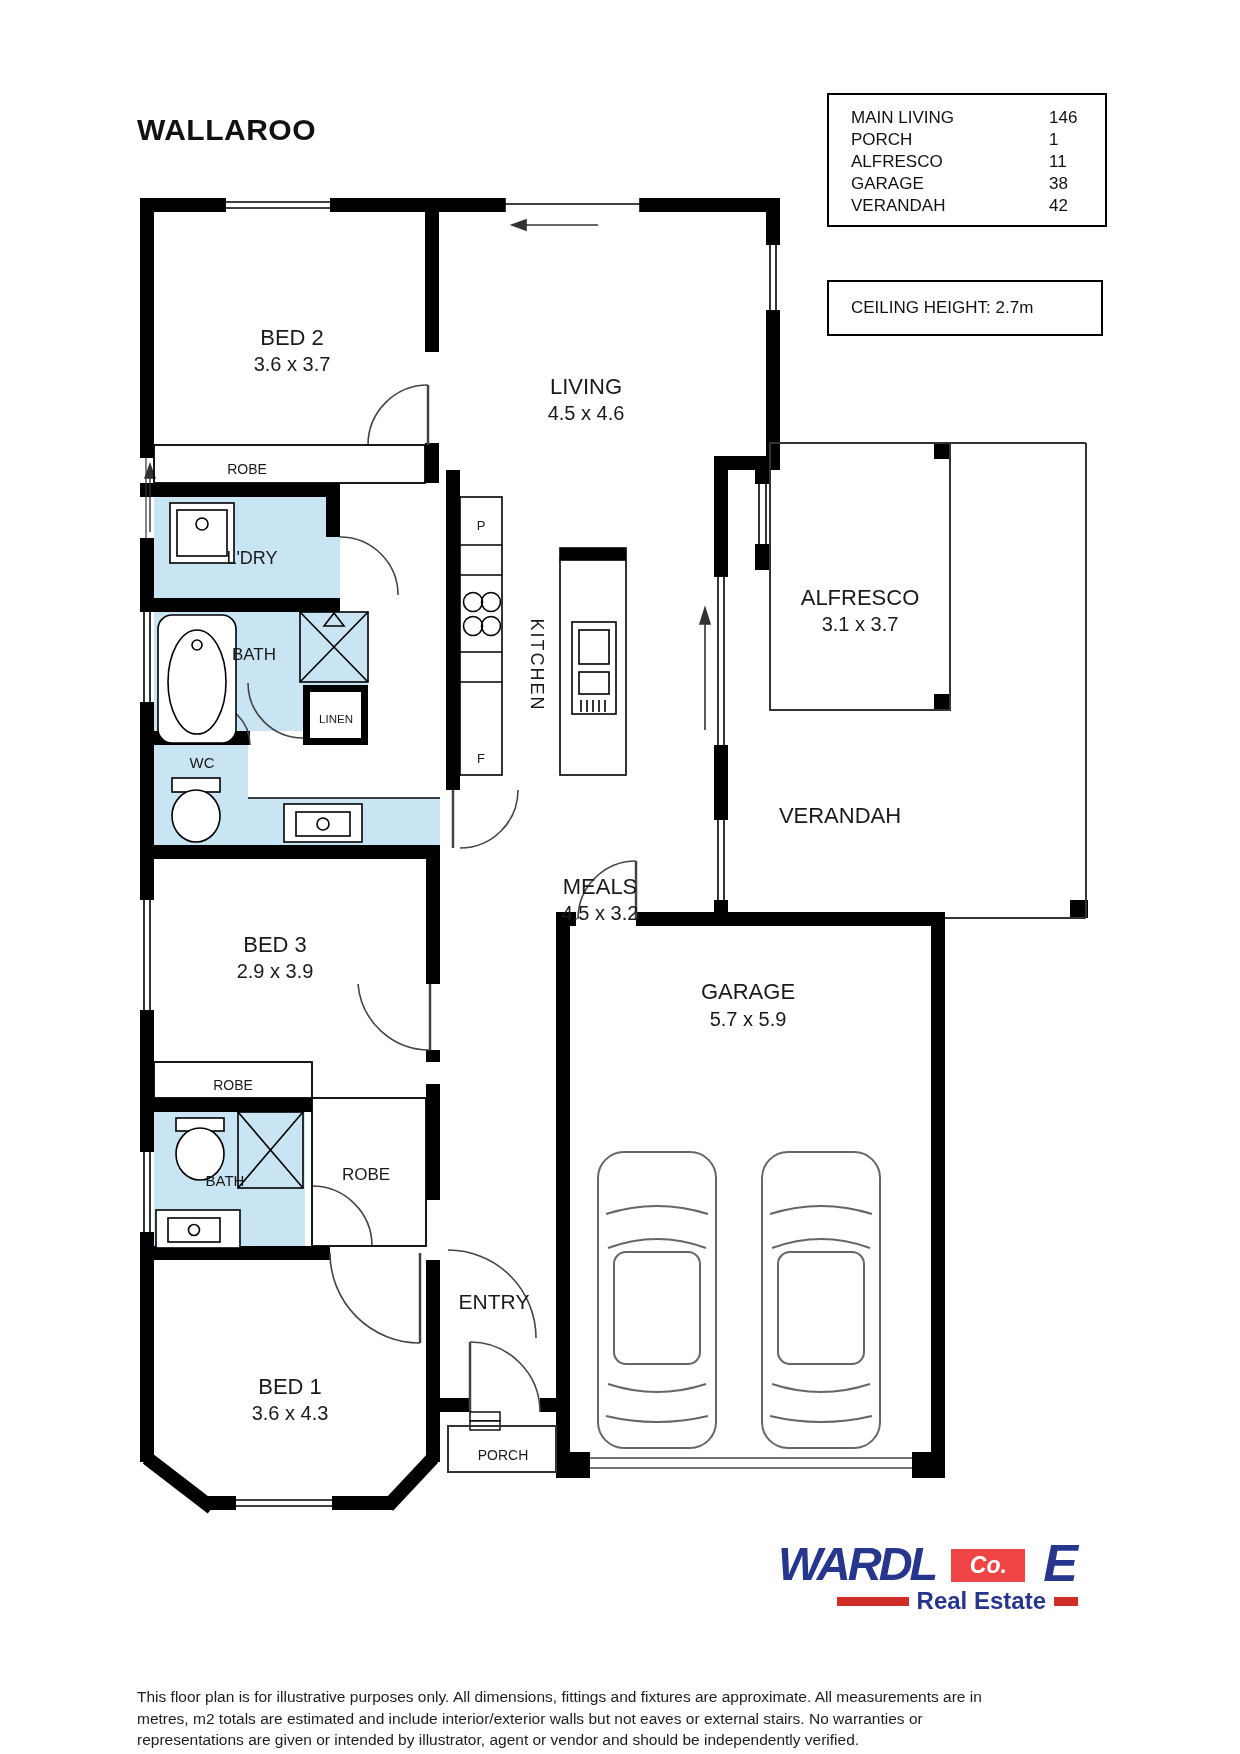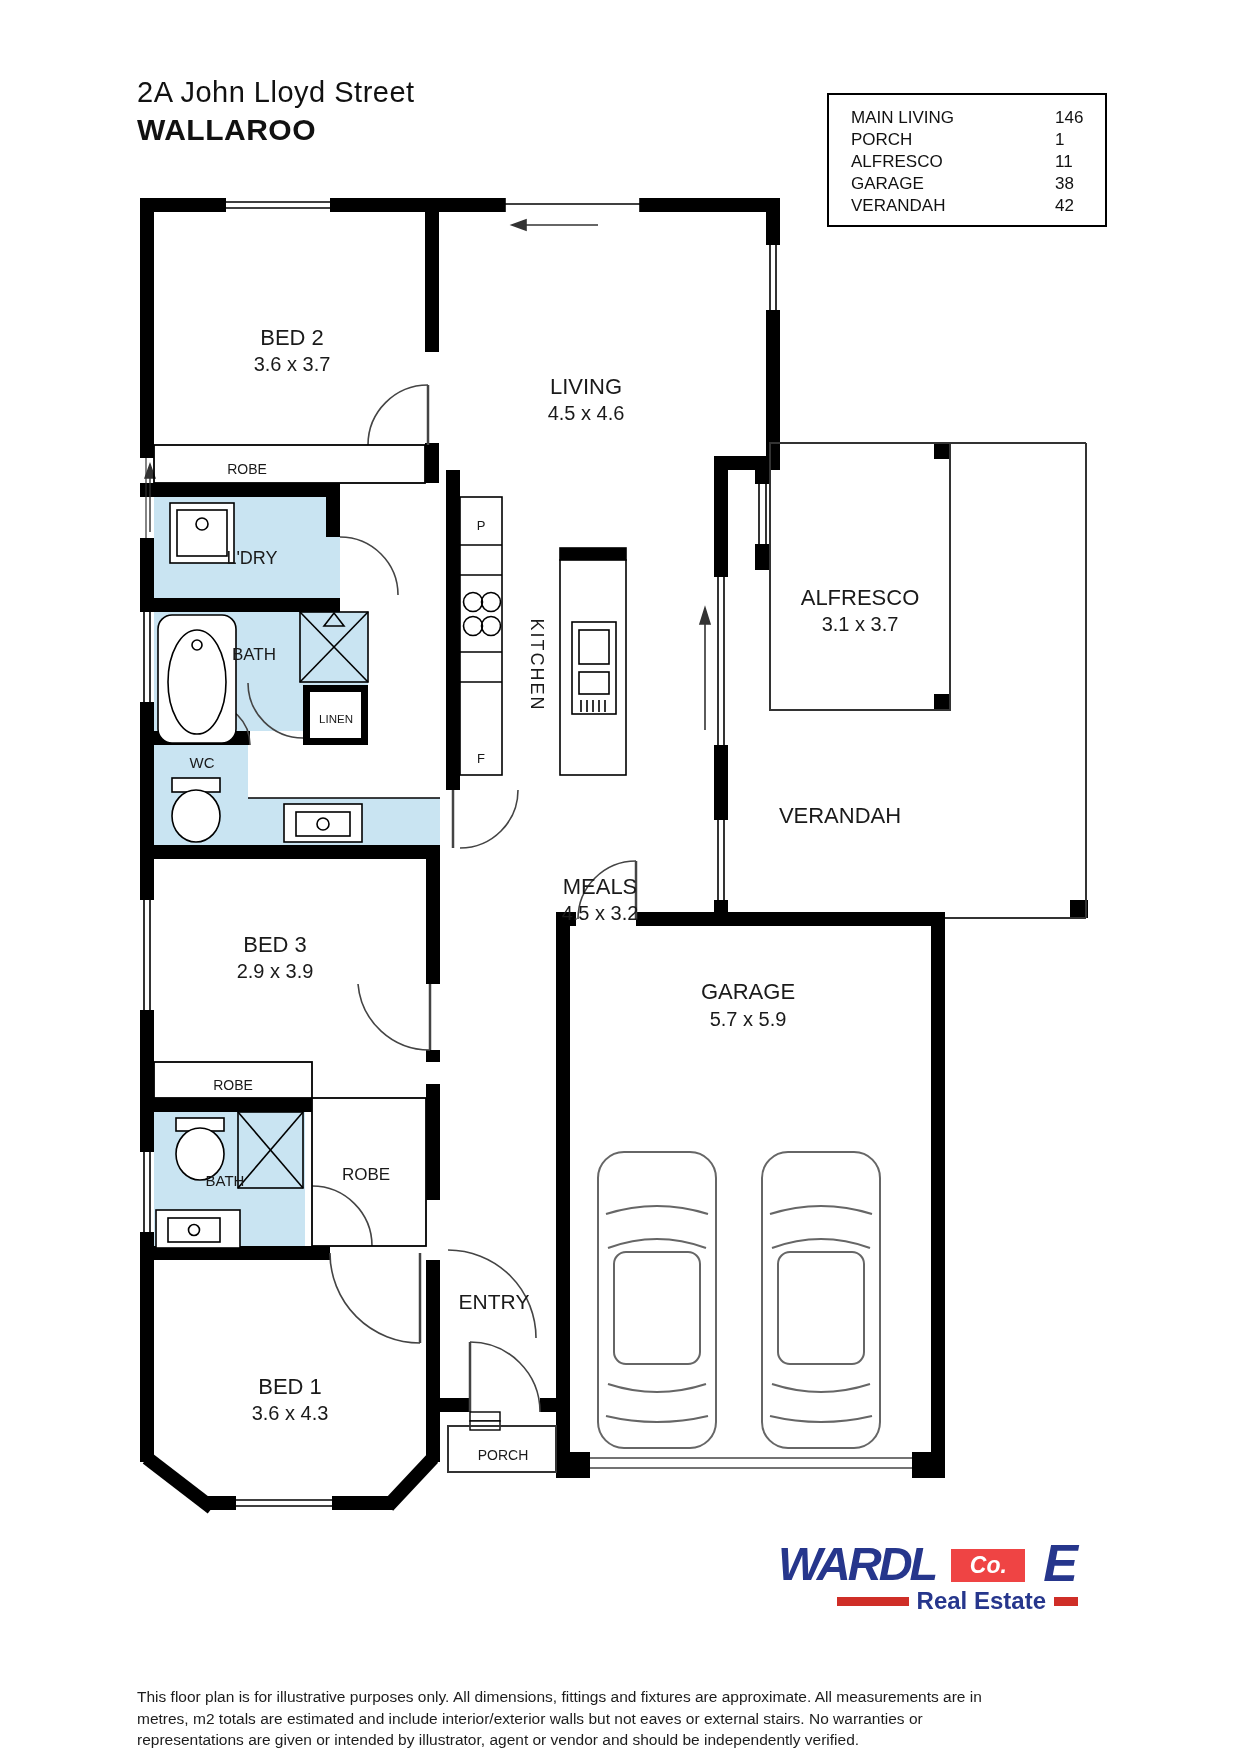--- a/index.html
+++ b/index.html
@@ -6,21 +6,21 @@
   #page{position:relative;width:1240px;height:1754px;background:#fff;overflow:hidden;
         font-family:"Liberation Sans", sans-serif;color:#111;}
   svg text{font-family:"Liberation Sans", sans-serif;fill:#1a1a1a;}
   .abs{position:absolute;}
   
   #addr1{left:137px;top:76px;font-size:29px;letter-spacing:.5px;}
   #addr2{left:137px;top:113px;font-size:30px;font-weight:bold;letter-spacing:.5px;}
   
   #area-table{left:827px;top:93px;width:276px;border:2px solid #000;background:#fff;font-size:17px;}
   #area-table .rows{padding:12px 0 8px 0;}
-  .arow{display:flex;padding:0 2px 0 22px;line-height:22px;}
+  .arow{display:flex;padding:0 8px 0 22px;line-height:22px;}
   .arow .lbl{flex:1;}
   .arow .val{width:48px;text-align:left;}
   #area-table .total{border-top:2px solid #000;display:flex;align-items:center;padding:0 10px 0 22px;height:44px;}
   #area-table .total .lbl{flex:1;}
   #area-table .total .val{width:48px;font-weight:bold;}
   #ceiling-box{left:827px;top:280px;width:276px;height:56px;border:2px solid #000;
                display:flex;align-items:center;padding-left:22px;font-size:17px;background:#fff;box-sizing:border-box;}
   
   #logo{left:778px;top:1540px;width:300px;height:70px;}
   #logo .row1{display:flex;align-items:flex-end;height:44px;gap:20px;}
@@ -33,21 +33,20 @@
   .red-bar-r{width:24px;height:9px;background:#cf2e27;margin-left:8px;}
   .tagline{color:#26368c;font-size:24px;font-weight:bold;}
   
   #disclaimer{left:137px;top:1686px;width:858px;font-size:15.5px;line-height:1.4;color:#1c1c1c;}
 </style>
 </head>
 <body>
 
 <div id="page">
 
-  <div class="abs" id="addr1">2A John Lloyd Street</div>
   <div class="abs" id="addr2">WALLAROO</div>
 
   <svg class="abs" style="left:0;top:0" width="1240" height="1754" viewBox="0 0 1240 1754">
 
     <defs>
       <g id="car" stroke="#666" stroke-width="2" fill="#fff">
         <rect x="0" y="0" width="118" height="296" rx="26"></rect>
         <path d="M 8 62 Q 59 46 110 62" fill="none"></path>
         <path d="M 10 96 Q 59 78 108 96" fill="none"></path>
         <rect x="16" y="100" width="86" height="112" rx="12" fill="none"></rect>
@@ -392,20 +391,23 @@
         <span class="lbl">GARAGE</span>
         <span class="val">38</span>
       </div>
       <div class="arow">
         <span class="lbl">VERANDAH</span>
         <span class="val">42</span>
       </div>
     </div>
   </div>
 
+  <div class="abs" id="ceiling-box">
+    <span>CEILING HEIGHT: 2.7m</span>
+  </div>
 
   <div class="abs" id="logo">
     <div class="row1">
       <span class="brand-main">WARDL</span>
       <span class="brand-co-box">
         <span class="brand-co">Co.</span>
       </span>
       <span class="brand-e">E</span>
     </div>
     <div class="row2">

